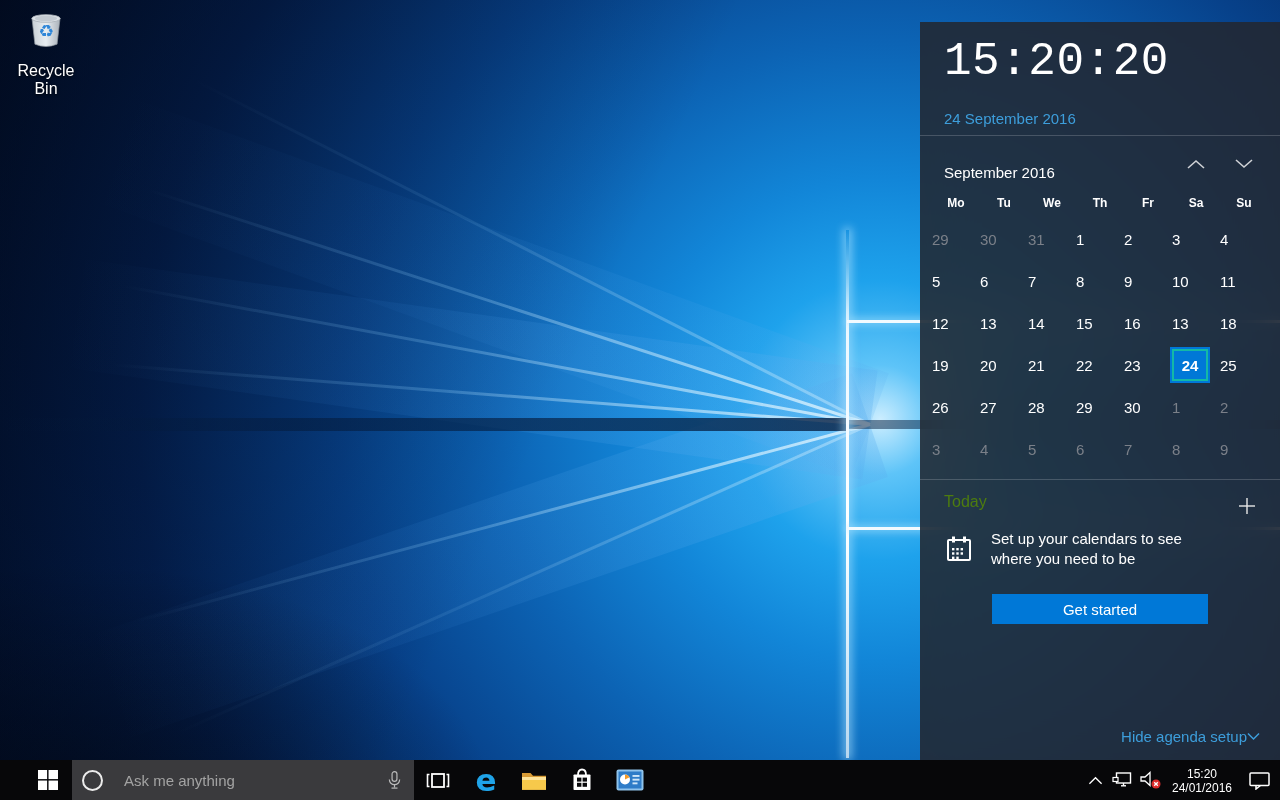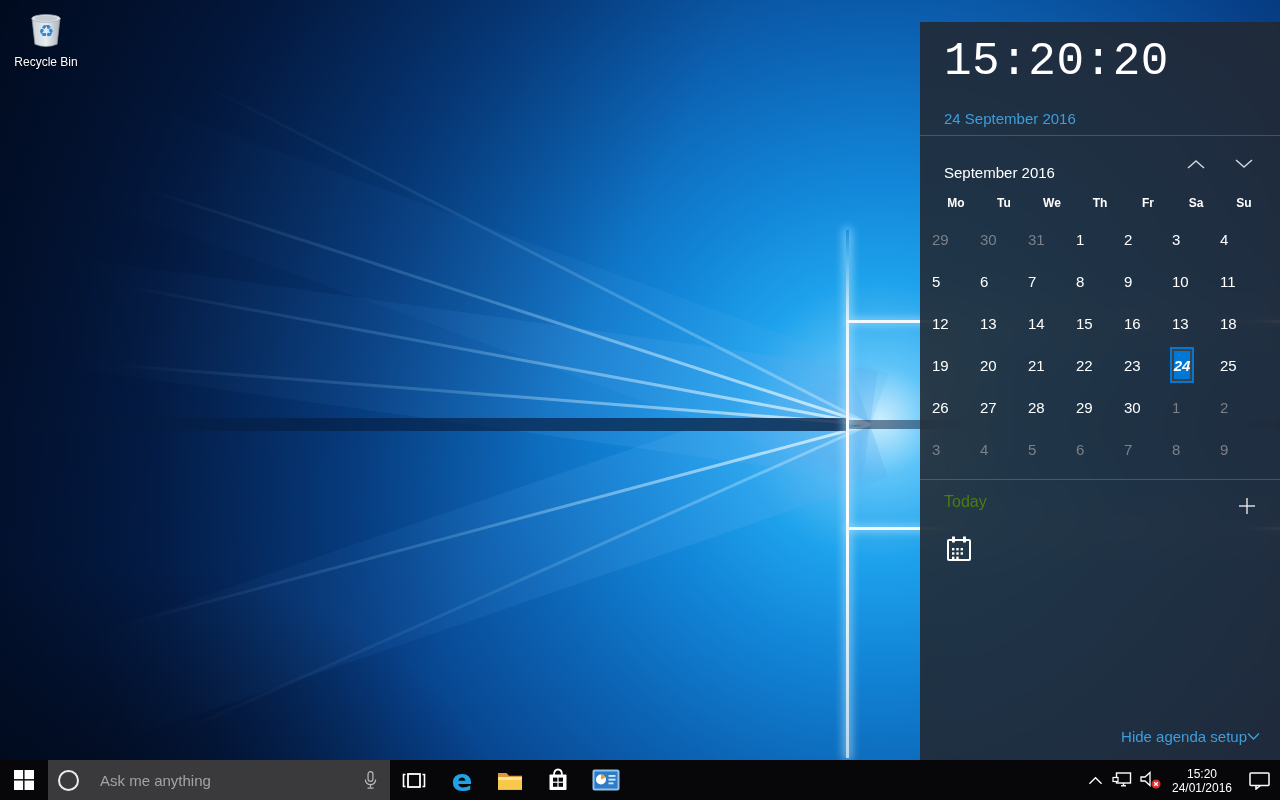--- a/index.html
+++ b/index.html
@@ -25,51 +25,51 @@
     background:linear-gradient(to bottom, rgba(255,255,255,0), #eaf7ff 18%, #ffffff 55%, rgba(240,250,255,.75));
     box-shadow:0 0 10px 2px rgba(170,225,255,.8);}
   .wp-hline1{position:absolute;left:847px;top:320px;width:433px;height:3px;background:#f2faff;box-shadow:0 0 8px 1px rgba(180,230,255,.8);}
   .wp-hline2{position:absolute;left:847px;top:527px;width:433px;height:3px;background:#f2faff;box-shadow:0 0 8px 1px rgba(180,230,255,.8);}
   .wp-darkband{position:absolute;left:0;top:418px;width:846px;height:13px;
     background:linear-gradient(to right, rgba(4,24,54,0), rgba(4,26,58,.55) 35%, rgba(5,30,66,.8));}
   .wp-darkband2{position:absolute;left:849px;top:420px;width:431px;height:9px;background:rgba(4,26,58,.5);}
 
   
   .recycle-bin{position:absolute;left:6px;top:8px;width:80px;text-align:center;cursor:default;}
-  .bin-label{margin-top:1px;font-size:12px;color:#fff;text-shadow:0 1px 3px rgba(0,0,0,.9);}
+  .bin-label{margin-top:8px;font-size:16px;color:#fff;text-shadow:0 1px 3px rgba(0,0,0,.9);}
 
   
   .flyout{position:absolute;left:920px;top:22px;width:360px;height:738px;
     background:rgba(35,39,47,.88);
     -webkit-backdrop-filter:blur(26px) saturate(120%);backdrop-filter:blur(26px) saturate(120%);
     color:#fff;}
   .fly-time{position:absolute;left:24px;top:14px;font-size:46px;font-weight:300;letter-spacing:.5px;color:#fff;font-family:Liberation Mono, monospace;}
   .fly-date{position:absolute;left:24px;top:88px;font-size:15px;color:var(--link-blue,#3d9edb);cursor:pointer;}
   .divider{position:absolute;left:0;width:100%;height:1px;background:rgba(255,255,255,.18);}
   .dv1{top:113px;} .dv2{top:457px;}
   .cal-head-label{position:absolute;left:24px;top:131px;font-size:15px;color:#fff;margin-top:11px;}
   .cal-nav{position:absolute;top:133px;width:24px;height:18px;display:flex;align-items:center;justify-content:center;cursor:pointer;}
   .cal-nav-up{left:264px;} .cal-nav-down{left:312px;}
   .cal-grid{position:absolute;left:12px;top:166px;width:336px;display:grid;grid-template-columns:repeat(7,48px);}
   .cal-dow{height:30px;display:flex;align-items:center;justify-content:center;font-size:12px;font-weight:bold;color:#fff;}
   .cal-cell{height:42px;display:flex;align-items:center;justify-content:flex-start;font-size:15px;color:#fff;cursor:default;}
   .cal-cell.muted{color:#7b8089;}
-  .cal-cell.selected .day-box{width:20px;height:32px;display:flex;align-items:center;justify-content:center;
-    background:var(--accent,#0078d7);border:2px solid #404040;box-shadow:0 0 0 2px var(--accent,#0078d7);font-weight:bold;font-style:italic;}
+  .cal-cell.selected .day-box{width:36px;height:32px;display:flex;align-items:center;justify-content:center;
+    background:var(--accent,#0078d7);border:2px solid #14b8a6;box-shadow:0 0 0 2px var(--accent,#0078d7);font-weight:bold;}
   .today-label{position:absolute;left:24px;top:471px;font-size:16px;color:#4d7c0f;}
   .plus-btn{position:absolute;left:316px;top:473px;width:22px;height:22px;display:flex;align-items:center;justify-content:center;cursor:pointer;}
   .agenda-icon{position:absolute;left:26px;top:514px;width:26px;height:26px;}
   .agenda-text{position:absolute;left:71px;top:507px;width:234px;font-size:15px;line-height:20px;color:#fff;}
   .get-started{position:absolute;left:72px;top:572px;width:216px;height:30px;background:var(--accent,#0078d7);
     border:none;color:#fff;font-size:15px;font-family:inherit;display:flex;align-items:center;justify-content:center;cursor:pointer;}
   .hide-agenda{position:absolute;right:20px;top:706px;display:flex;align-items:center;font-size:15px;
     color:var(--link-blue,#3d9edb);cursor:pointer;}
 
   
-  .taskbar{position:absolute;left:0;bottom:0;width:1280px;height:40px;background:#070709;display:flex;align-items:center;}
+  .taskbar{position:absolute;left:0;bottom:0;width:1280px;height:40px;background:#070709;display:flex;align-items:center;padding-left:24px;}
   .start-btn{width:48px;height:40px;display:flex;align-items:center;justify-content:center;cursor:pointer;}
   .search-box{position:relative;width:342px;height:40px;background:#3a3a3d;display:flex;align-items:center;}
   .cortana-ring{position:absolute;left:58px;left:10px;width:21px;height:21px;border:2.5px solid #ececec;border-radius:50%;}
   .search-input{position:absolute;left:50px;top:0;width:250px;height:40px;background:transparent;border:none;outline:none;
     color:#d8d8d8;font-size:15px;font-family:inherit;}
   .search-input::placeholder{color:#a3a3a3;opacity:1;}
   .mic-btn{position:absolute;right:12px;top:0;height:40px;display:flex;align-items:center;cursor:pointer;}
   .tb-btn{width:48px;height:40px;display:flex;align-items:center;justify-content:center;cursor:pointer;}
   .edge-e{font-size:31px;font-weight:600;color:#1fa3e8;font-family:"DejaVu Sans",sans-serif;line-height:1;}
   .tray{position:absolute;right:0;top:0;height:40px;display:flex;align-items:center;}
@@ -287,20 +287,22 @@
         <rect x="6" y="12" width="2.4" height="2.4"></rect>
           <rect x="10.3" y="12" width="2.4" height="2.4"></rect>
           <rect x="14.6" y="12" width="2.4" height="2.4"></rect>
         <rect x="6" y="16.3" width="2.4" height="2.4"></rect>
           <rect x="10.3" y="16.3" width="2.4" height="2.4"></rect>
           <rect x="14.6" y="16.3" width="2.4" height="2.4"></rect>
         <rect x="6" y="20.6" width="2.4" height="2.4"></rect>
           <rect x="10.3" y="20.6" width="2.4" height="2.4"></rect>
       </g>
     </svg>
+    <div class="agenda-text">Set up your calendars to see where you need to be</div>
+    <button class="get-started">Get started</button>
 
     <div class="hide-agenda">
       <span>Hide agenda setup</span>
       <svg width="13" height="9" viewBox="0 0 13 9">
         <polyline points="1,1.5 6.5,7 12,1.5" fill="none" stroke="#3d9edb" stroke-width="1.5"></polyline>
       </svg>
     </div>
   </div>
 
   <div class="taskbar">

